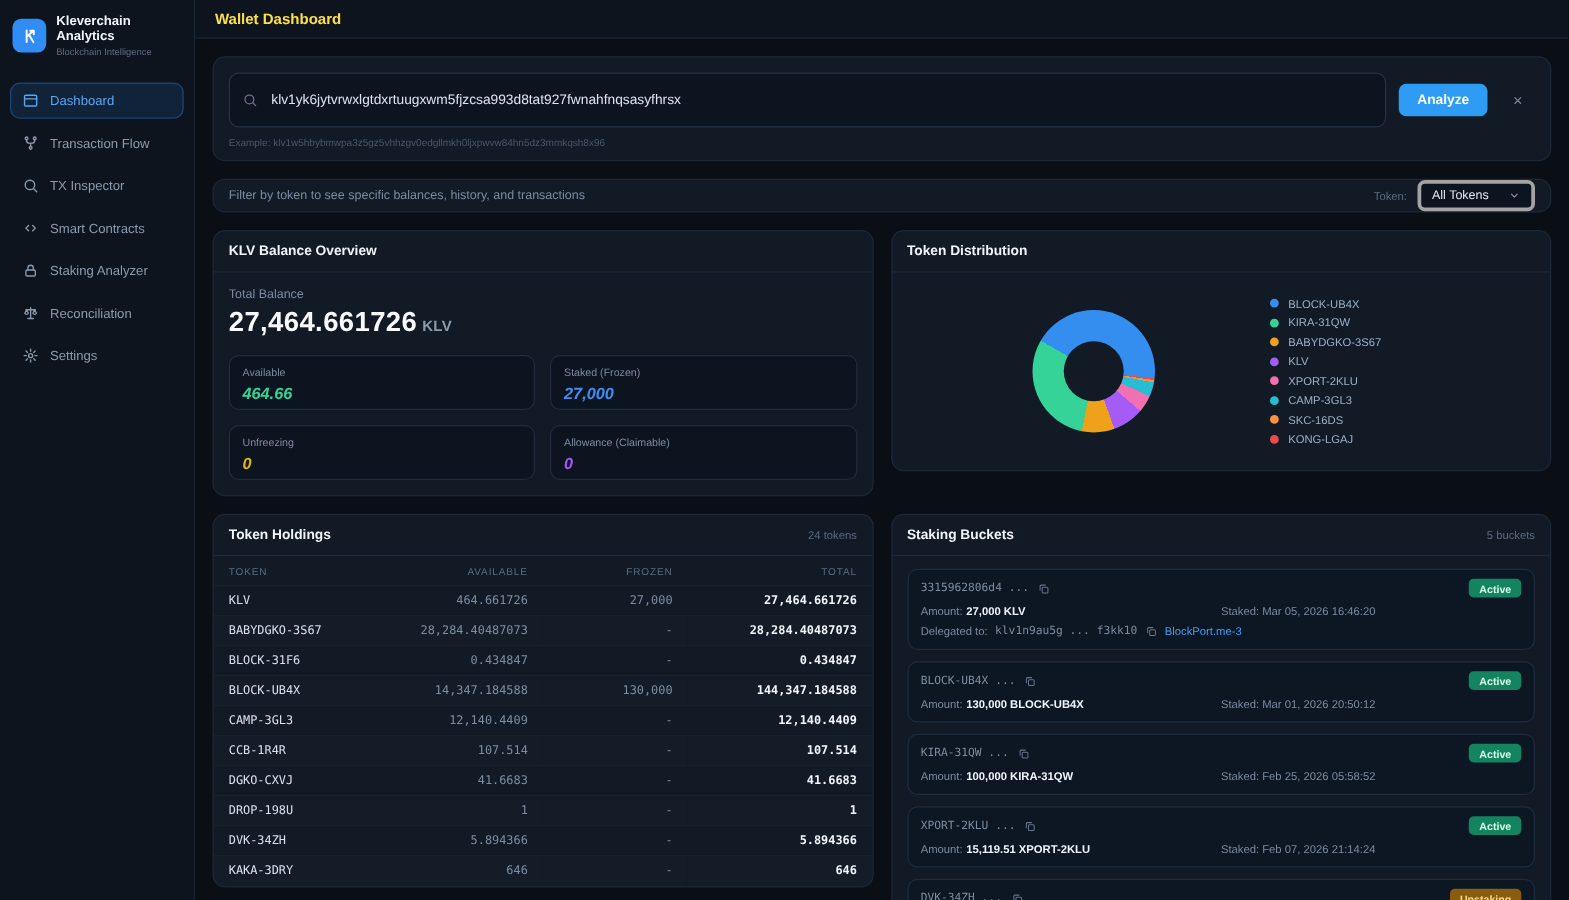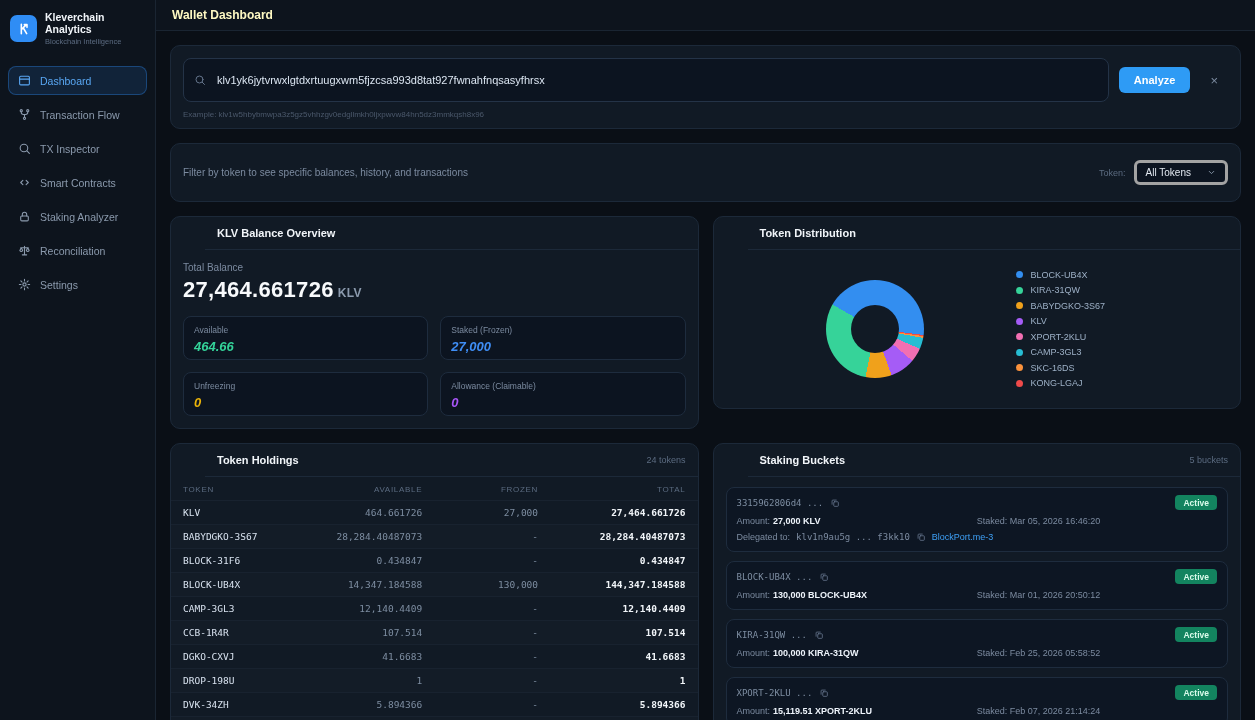--- a/index.html
+++ b/index.html
@@ -21,48 +21,48 @@
   nav { padding:8px 8px; display:flex; flex-direction:column; gap:5px; }
   .nav-item { display:flex; align-items:center; gap:9px; padding:7px 9px; border-radius:8px;
     color:#8b9aad; font-size:10.5px; cursor:pointer; border:1px solid transparent; }
   .nav-item.active { background:rgba(47,141,245,.13); border-color:rgba(47,141,245,.35); color:#59a7f3; }
   .nav-ic { display:flex; }
   .nav-ic svg { width:13px; height:13px; stroke:currentColor; fill:none; stroke-width:2; stroke-linecap:round; stroke-linejoin:round; }
 
   
   .main { flex:1; display:flex; flex-direction:column; min-width:0; }
   .topbar { height:31px; background:#0d141d; border-bottom:1px solid #1a2532; display:flex; align-items:center; padding:0 16px; flex-shrink:0; }
-  .page-title { font-size:12px; font-weight:bold; color:#fef9c3; }
+  .page-title { font-size:12px; font-weight:bold; color:#fde047; }
   .content { padding:14px; display:flex; flex-direction:column; gap:14px; overflow:hidden; }
   .card { background:#111a25; border:1px solid #1c2939; border-radius:10px; }
 
   
   .search-card { padding:12px 12px 9px; }
   .search-row { display:flex; gap:10px; align-items:center; }
   .search-input-wrap { flex:1; display:flex; align-items:center; gap:9px; background:#0c1420;
     border:1px solid #243347; border-radius:8px; padding:0 10px; height:44px; }
   .search-input-wrap svg { width:12px; height:12px; stroke:#64748b; fill:none; stroke-width:2; stroke-linecap:round; }
   .search-input-wrap input { flex:1; background:transparent; border:none; outline:none; color:#dbe5f1;
     font-size:11px; font-family:"Liberation Sans", sans-serif; }
   .btn-analyze { background:#2e9bf5; color:#fff; border:none; border-radius:6px; font-size:11px;
     font-weight:bold; padding:7px 15px; cursor:pointer; font-family:"Liberation Sans",sans-serif; }
   .btn-clear { background:transparent; color:#7c8ba0; border:none; font-size:13px; cursor:pointer; padding:2px 10px; }
   .example { margin-top:8px; font-size:8px; color:#4b586b; }
 
   
-  .filter-card { padding:16px 12px; display:flex; align-items:center; justify-content:space-between; }
+  .filter-card { padding:0 12px; display:flex; align-items:center; justify-content:space-between; }
   .filter-hint { font-size:10px; color:#7c8ba0; }
   .filter-right { display:flex; align-items:center; gap:8px; }
   .token-label { font-size:9px; color:#5b6b80; }
   .select { display:flex; align-items:center; gap:16px; background:#0c1420; border:3px solid #a3a3a3;
     border-radius:6px; padding:4px 9px; font-size:10px; color:#e2e8f0; cursor:pointer; }
   .select svg { width:9px; height:9px; stroke:#8b9aad; fill:none; stroke-width:2.4; stroke-linecap:round; stroke-linejoin:round; }
 
   .grid-row { display:grid; grid-template-columns:1fr 1fr; gap:14px; align-items:start; }
-  .card-header { display:flex; justify-content:space-between; align-items:center; padding:10px 12px; border-bottom:1px solid #1c2939;margin-left:34px; }
+  .card-header { display:flex; justify-content:space-between; align-items:center; padding:10px 12px; border-bottom:1px solid #1c2939; }
   .card-title { font-size:11px; font-weight:bold; color:#f1f5f9; }
   .card-count { font-size:9px; color:#5b6b80; }
 
   
   .balance-body { padding:12px; }
   .total-label { font-size:10px; color:#7c8ba0; }
   .total-value { font-size:22px; font-weight:bold; color:#f8fafc; margin-top:4px; letter-spacing:.3px; }
   .total-unit { font-size:12px; color:#8b9aad; font-weight:bold; margin-left:4px; }
   .stat-grid { display:grid; grid-template-columns:1fr 1fr; gap:12px; margin-top:13px; }
   .stat-box { background:#0c1420; border:1px solid #1e2c3e; border-radius:8px; padding:8px 10px; height:44px; }

